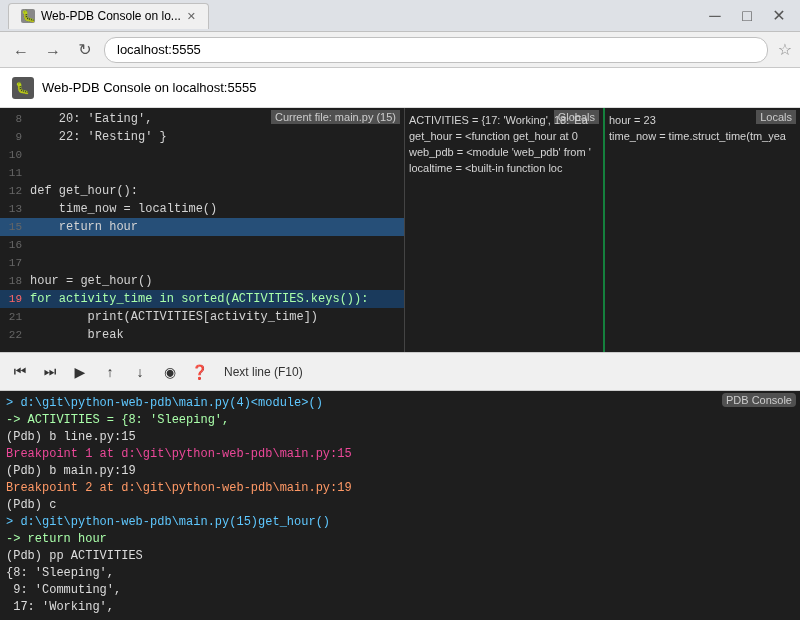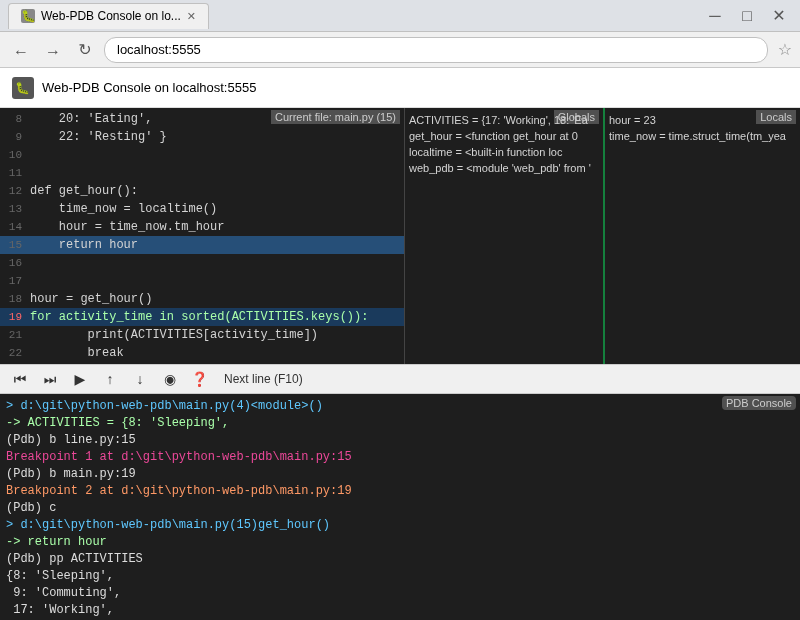--- a/index.html
+++ b/index.html
@@ -264,24 +264,20 @@
               <span class="line-content"></span>
             </div>
             <div class="code-line">
               <span class="line-num">12</span>
               <span class="line-content">def get_hour():</span>
             </div>
             <div class="code-line">
               <span class="line-num">13</span>
               <span class="line-content">    time_now = localtime()</span>
             </div>
-            <div class="code-line">
-              <span class="line-num">14</span>
-              <span class="line-content">    hour = time_now.tm_hour</span>
-            </div>
             <div class="code-line line-highlight">
               <span class="line-num">15</span>
               <span class="line-content">    return hour</span>
             </div>
             <div class="code-line">
               <span class="line-num">16</span>
               <span class="line-content"></span>
             </div>
             <div class="code-line">
               <span class="line-num">17</span>
@@ -304,22 +300,22 @@
               <span class="line-content">        break</span>
             </div>
           </div>
       </div>
 
       <div class="globals-panel">
         <div class="panel-label">Globals</div>
         <div class="vars-content" id="globals-container">
             <div>ACTIVITIES = {17: 'Working', 18: 'Ea</div>
             <div>get_hour = &lt;function get_hour at 0</div>
+            <div>web_pdb = &lt;module 'web_pdb' from '</div>
             <div>localtime = &lt;built-in function loc</div>
-            <div>web_pdb = &lt;module 'web_pdb' from '</div>
           </div>
       </div>
 
       <div class="locals-panel">
         <div class="panel-label">Locals</div>
         <div class="vars-content" id="locals-container">
             <div>hour = 23</div>
             <div>time_now = time.struct_time(tm_yea</div>
           </div>
       </div>

